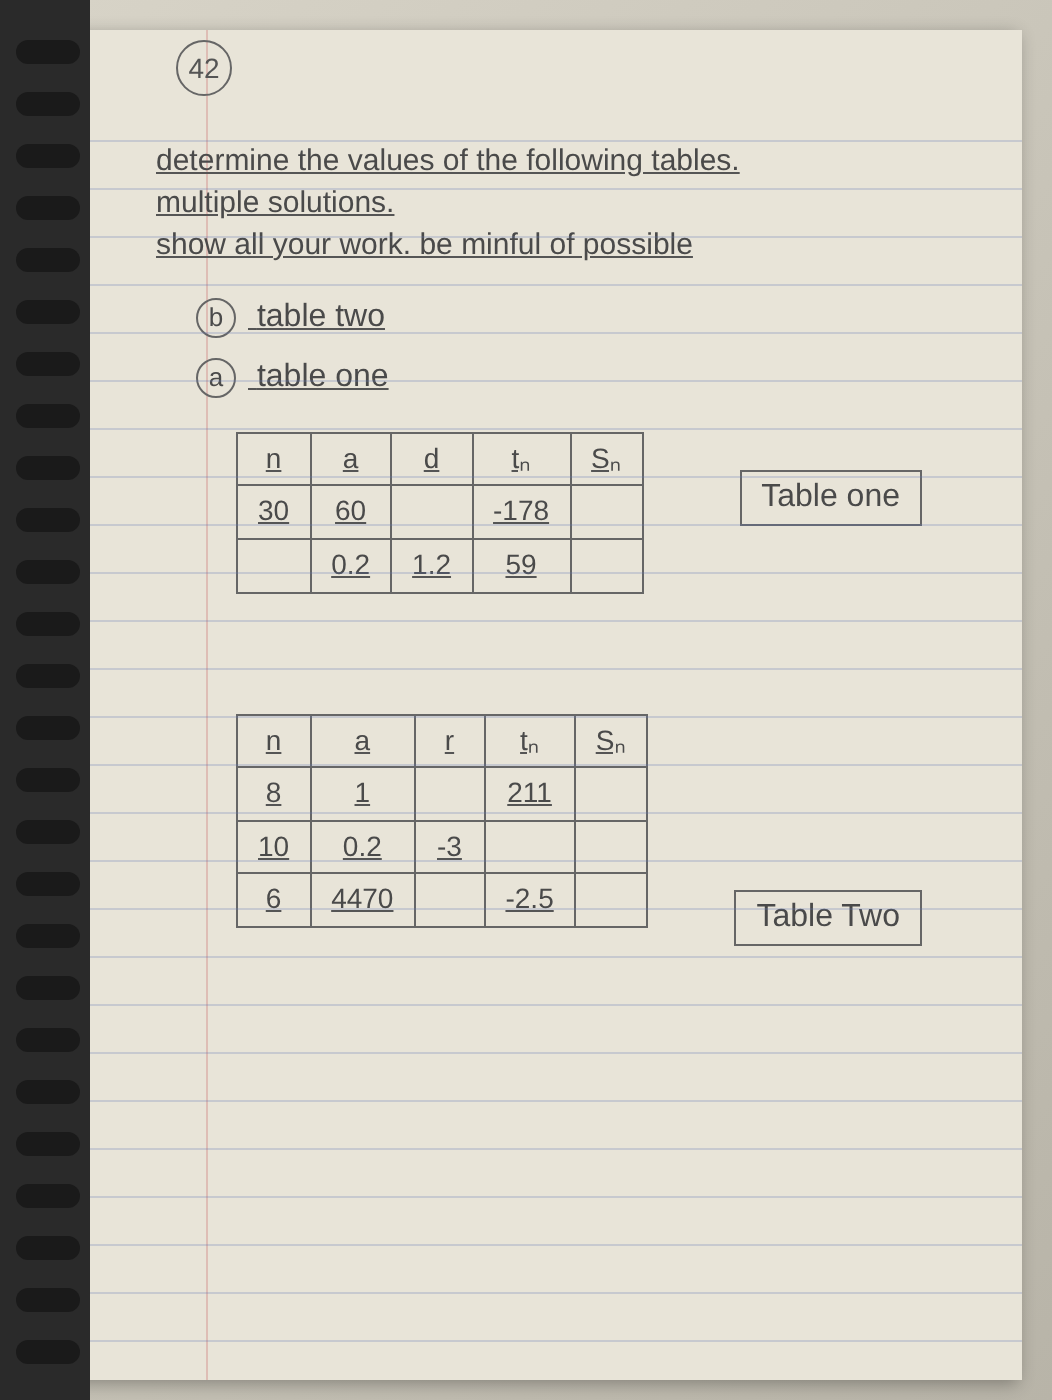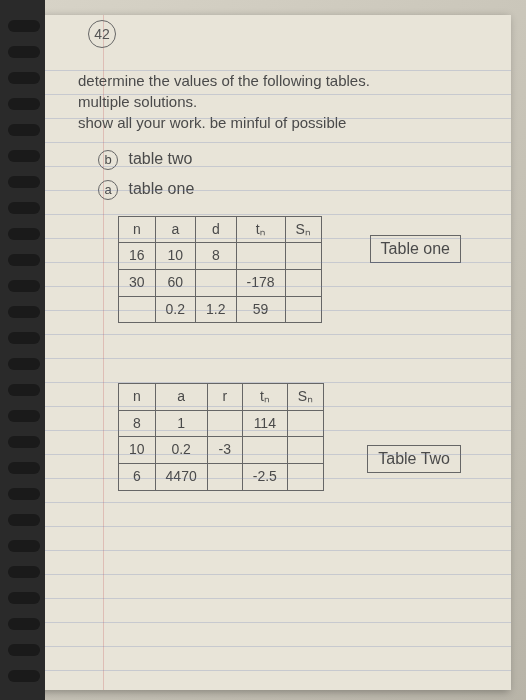--- a/index.html
+++ b/index.html
@@ -69,20 +69,21 @@
       align-items: center;
       justify-content: center;
       font-size: 14px;
       color: #555;
     }
     .content {
       position: relative;
       color: #555;
       font-size: 15px;
       line-height: 1.4;
+      text-decoration: underline;
     }
     .instruction {
       margin-top: 35px;
       margin-bottom: 15px;
       font-size: 15px;
       color: #4a4a4a;
     }
     .list-item {
       margin-left: 20px;
       margin-bottom: 8px;
@@ -203,27 +204,20 @@
       <table class="data-table">
         <tbody>
             <tr>
           <td>n</td>
           <td>a</td>
           <td>d</td>
           <td>tₙ</td>
           <td>Sₙ</td>
         </tr>
         <tr>
-          <td>16</td>
-          <td>10</td>
-          <td>8</td>
-          <td></td>
-          <td></td>
-        </tr>
-        <tr>
           <td>30</td>
           <td>60</td>
           <td></td>
           <td>-178</td>
           <td></td>
         </tr>
         <tr>
           <td></td>
           <td>0.2</td>
           <td>1.2</td>
@@ -243,21 +237,21 @@
           <td>n</td>
           <td>a</td>
           <td>r</td>
           <td>tₙ</td>
           <td>Sₙ</td>
         </tr>
         <tr>
           <td>8</td>
           <td>1</td>
           <td></td>
-          <td>114</td>
+          <td>211</td>
           <td></td>
         </tr>
         <tr>
           <td>10</td>
           <td>0.2</td>
           <td>-3</td>
           <td></td>
           <td></td>
         </tr>
         <tr>

